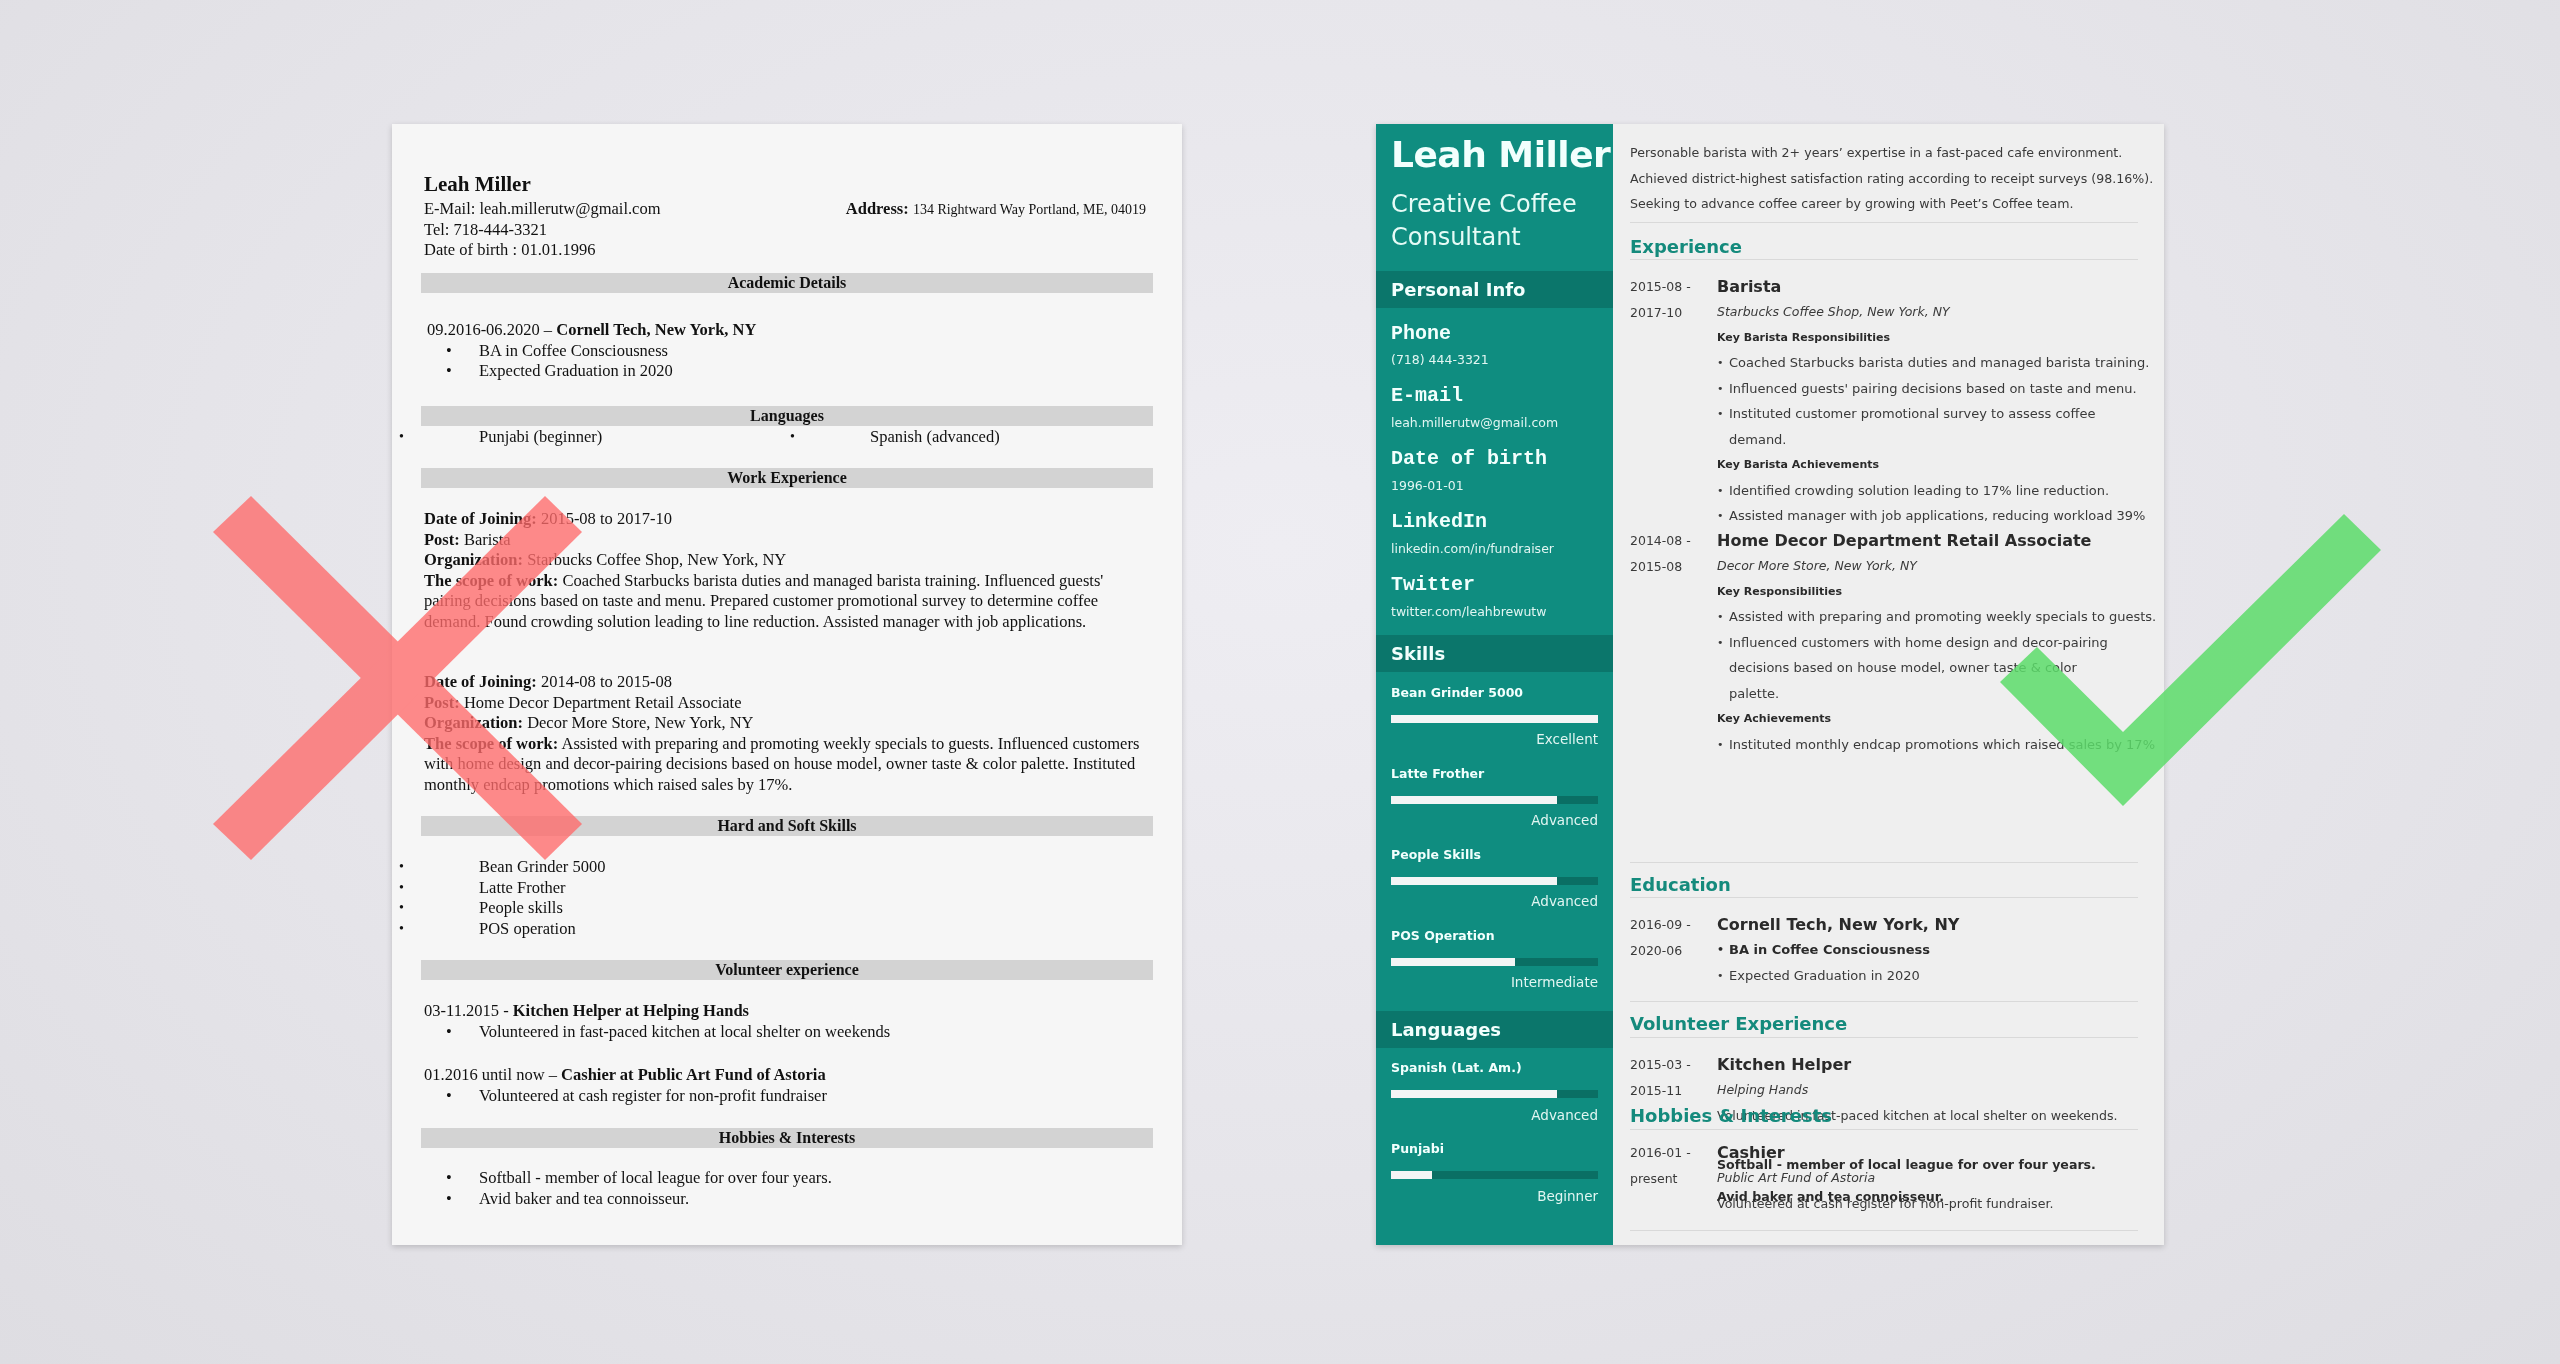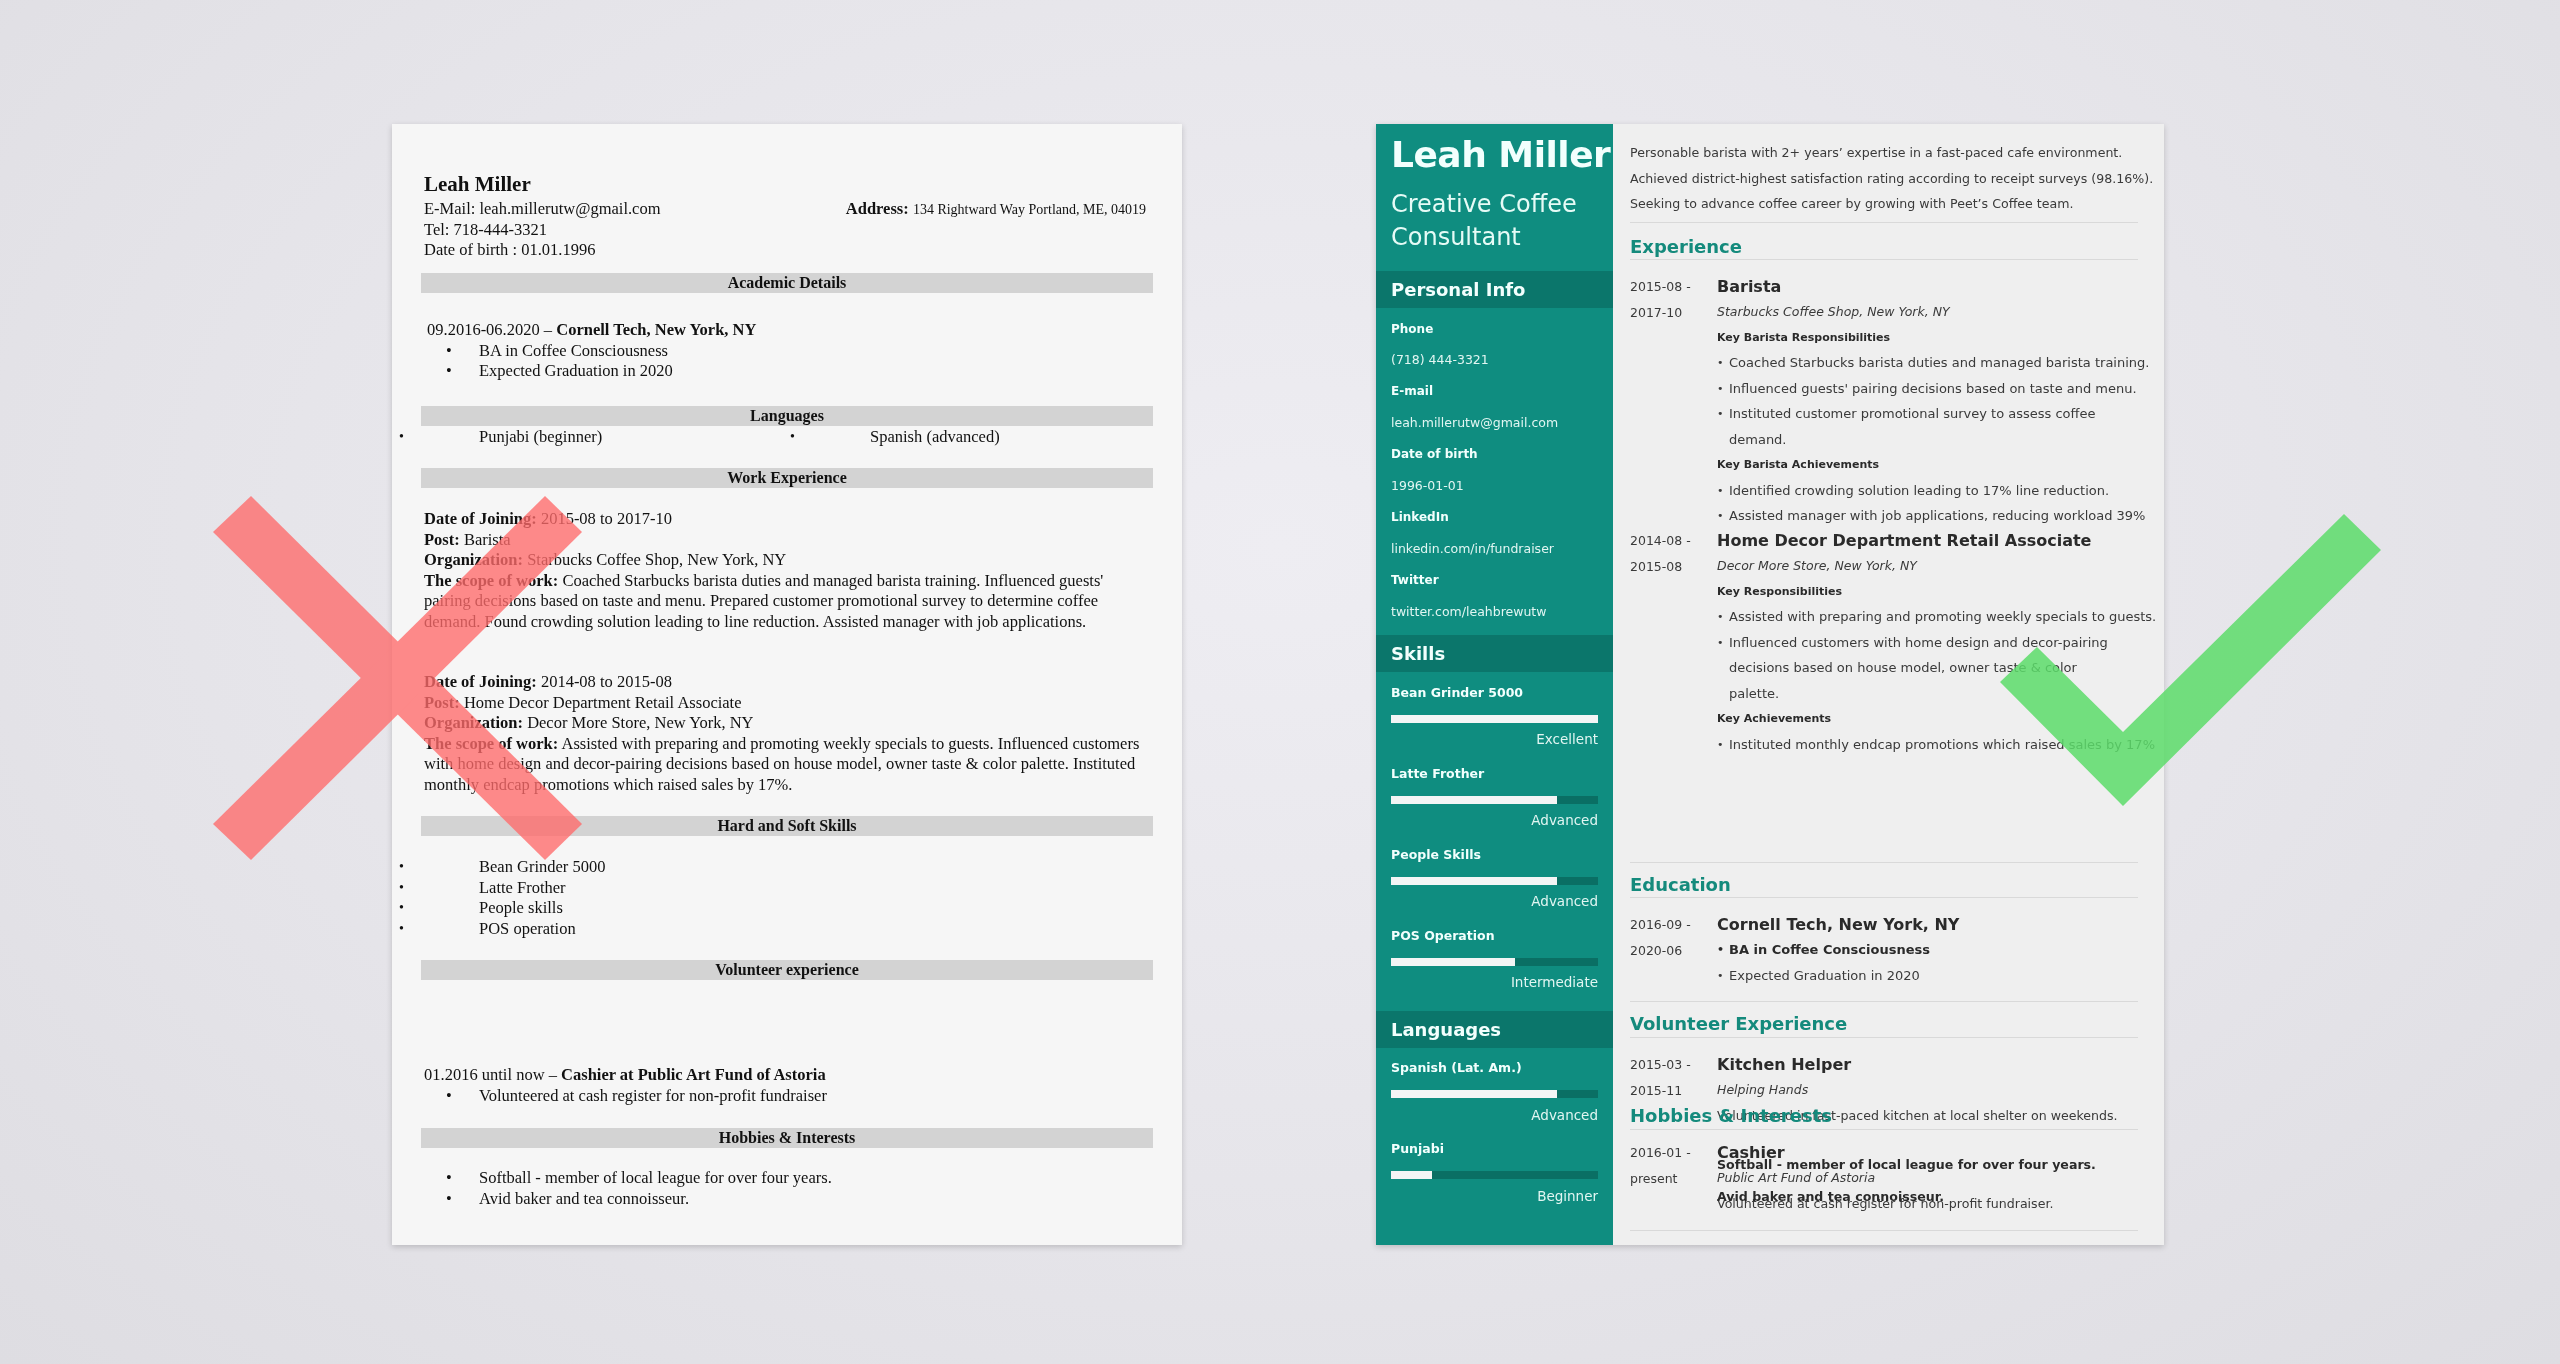--- a/index.html
+++ b/index.html
@@ -49,21 +49,21 @@
     .sidebar {
       position: absolute; left: 0; top: 0; width: 237px; height: 1121px;
       background: #0f8d80; color: #eafaf7;
     }
     .sb-name { position: absolute; left: 15px; top: 10px; font-size: 36px; font-weight: bold; letter-spacing: -0.5px; color: #f2fffd; }
     .sb-title { position: absolute; left: 15px; top: 64px; width: 215px; font-size: 24px; line-height: 33px; font-weight: normal; color: #e6fbf6; }
     .sb-head {
       position: absolute; left: 0; width: 237px; height: 37px;
       background: #0b766b; color: #f2fffd; font-weight: bold; font-size: 18px; line-height: 37px; padding-left: 15px;
     }
-    .sb-label { position: absolute; left: 15px; font-size: 12px; font-weight: bold; color: #f2fffd; }
+    .sb-label { position: absolute; left: 15px; font-size: 20px; font-weight: bold; color: #f2fffd; font-family: Liberation Mono, monospace; }
     .sb-value { position: absolute; left: 15px; font-size: 12.5px; color: #e2f6f2; white-space: nowrap; text-align: right; }
     .sb-skill-name { position: absolute; left: 15px; font-size: 12.5px; font-weight: bold; color: #f2fffd; }
     .sb-track { position: absolute; left: 15px; width: 207px; height: 8px; background: #0a6f64; }
     .sb-fill { height: 8px; background: #f3f5f5; }
     .sb-level { position: absolute; right: 15px; font-size: 13.5px; color: #e2f6f2; }
 
     .main { position: absolute; left: 237px; top: 0; width: 551px; height: 1121px; color: #333; }
     .m-summary { position: absolute; left: 17px; top: 16px; width: 530px; font-size: 12.6px; line-height: 25.5px; color: #3a3a3a; }
     .m-rule { position: absolute; left: 17px; width: 508px; height: 1px; background: #d9d9d9; }
     .m-head { position: absolute; left: 17px; font-size: 18px; font-weight: bold; color: #148a7c; }
@@ -127,20 +127,26 @@
 
     <div class="pl-bar" style="top:692px">Hard and Soft Skills</div>
     <ul class="pl-block pl-farbullets" style="top:733px; list-style:none">
       <li>Bean Grinder 5000</li>
       <li>Latte Frother</li>
       <li>People skills</li>
       <li>POS operation</li>
     </ul>
 
     <div class="pl-bar" style="top:836px">Volunteer experience</div>
+    <div class="pl-block" style="top:877px">
+      <div><span>03-11.2015 -</span> <span class="b">Kitchen Helper at Helping Hands</span></div>
+      <ul class="pl-bullets">
+          <li>Volunteered in fast-paced kitchen at local shelter on weekends</li>
+        </ul>
+    </div>
     <div class="pl-block" style="top:941px">
       <div><span>01.2016 until now –</span> <span class="b">Cashier at Public Art Fund of Astoria</span></div>
       <ul class="pl-bullets">
           <li>Volunteered at cash register for non-profit fundraiser</li>
         </ul>
     </div>
 
     <div class="pl-bar" style="top:1004px">Hobbies &amp; Interests</div>
     <ul class="pl-block pl-bullets" style="top:1044px">
       <li>Softball - member of local league for over four years.</li>

